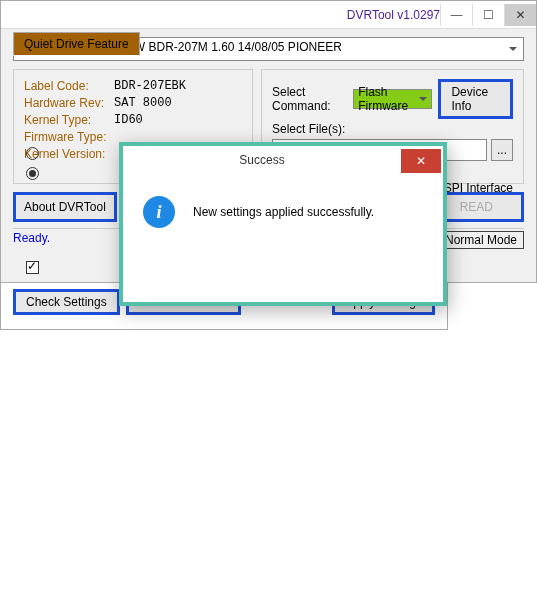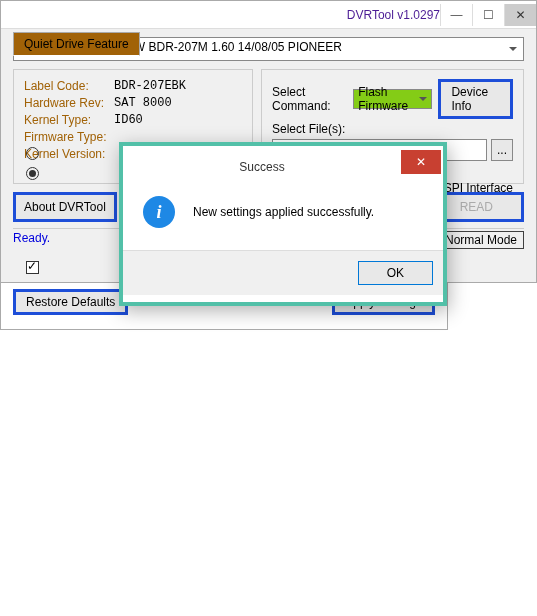--- a/index.html
+++ b/index.html
@@ -58,21 +58,21 @@
   .radio.checked::after { content: ''; position: absolute; width: 7px; height: 7px; background: #333; border-radius: 50%; top: 2px; left: 2px; }
   .chks { display: flex; margin: 10px 0; }
   .chk-opt { display: flex; align-items: center; width: 50%; }
   .chk { width: 13px; height: 13px; border: 1px solid #333; margin-right: 6px; position: relative; background: #fff; }
   .chk.checked::after { content: '✓'; position: absolute; top: -3px; left: 0; font-size: 12px; }
   
   .settings-btns { display: flex; gap: 6px; margin-top: 10px; }
   .spacer { flex: 1; }
   
   .dialog { position: absolute; left: 119px; top: 142px; width: 328px; height: 164px; border: 4px solid #52c0a8; background: #fff; box-shadow: 2px 5px 18px rgba(0,0,0,0.3); }
-  .dlg-title { height: 28px; display: flex; align-items: flex-end; background: #fff; }
+  .dlg-title { height: 28px; display: flex; align-items: center; background: #fff; }
   .dlg-title .t { flex: 1; text-align: center; color: #333; }
   .dlg-title .x { width: 40px; height: 24px; background: #c84031; color: #fff; display: flex; align-items: center; justify-content: center; margin: 2px 2px 0 0; }
   .dlg-body { padding: 22px 20px; display: flex; align-items: center; }
   .info-icon { width: 32px; height: 32px; border-radius: 50%; background: #1e88e5; color: #fff; display: flex; align-items: center; justify-content: center; font-family: Georgia, serif; font-style: italic; font-weight: bold; font-size: 18px; margin-right: 18px; }
   .dlg-btns { border-top: 1px solid #ddd; background: #f0f0f0; padding: 10px; display: flex; justify-content: flex-end; }
   .dlg-btns .btn { padding: 4px 28px; border: 1px solid #0078d7; }
 </style>
 </head>
 <body>
 
@@ -179,32 +179,30 @@
             <span class="chk checked"></span>
             <span>Save settings to the EEPROM</span>
           </div>
         <div class="chk-opt">
             <span class="chk"></span>
             <span>Limit read speeds (DVD 8x, CD 24x)</span>
           </div>
       </div>
     </div>
     <div class="settings-btns">
+      <div class="btn">Check Settings</div>
       <div class="btn">Restore Defaults</div>
       <div class="spacer"></div>
       <div class="btn">Apply Settings</div>
     </div>
   </div>
 </div>
 
 <div class="dialog">
   <div class="dlg-title">
     <span class="t">Success</span>
     <div class="x">✕</div>
   </div>
   <div class="dlg-body">
     <div class="info-icon">i</div>
     <span>New settings applied successfully.</span>
   </div>
-  <div class="dlg-btns">
-    <div class="btn">OK</div>
-  </div>
 </div>
 
 </body></html>

